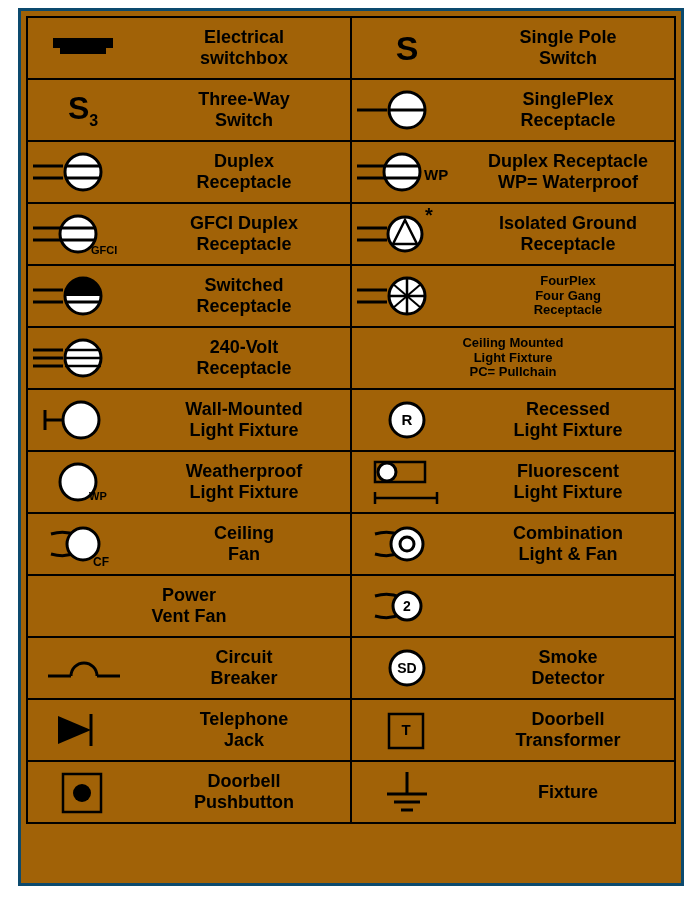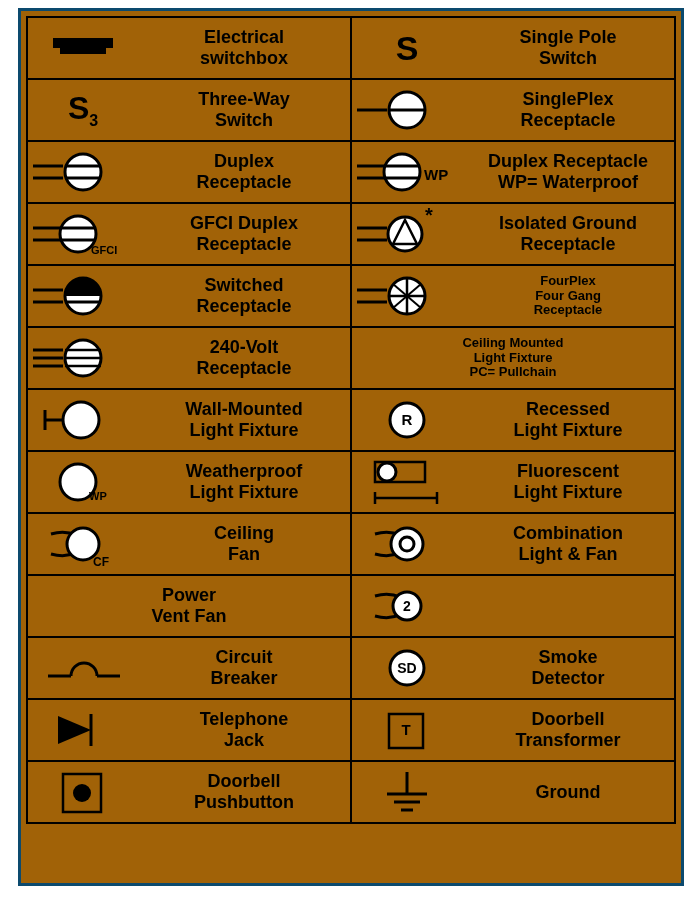--- a/index.html
+++ b/index.html
@@ -288,18 +288,18 @@
           </div>
           <div class="cell">
             <div class="sym">
               <svg width="100" height="56" viewBox="0 0 100 56">
                 <line x1="50" y1="8" x2="50" y2="30" stroke="#000" stroke-width="3"></line>
                 <line x1="30" y1="30" x2="70" y2="30" stroke="#000" stroke-width="3"></line>
                 <line x1="37" y1="38" x2="63" y2="38" stroke="#000" stroke-width="3"></line>
                 <line x1="44" y1="46" x2="56" y2="46" stroke="#000" stroke-width="3"></line>
               </svg>
             </div>
-            <div class="lbl">Ground</div>
+            <div class="lbl">Fixture</div>
           </div>
         </div>
       </div>
   </div>
 </div>
 
 </body></html>

